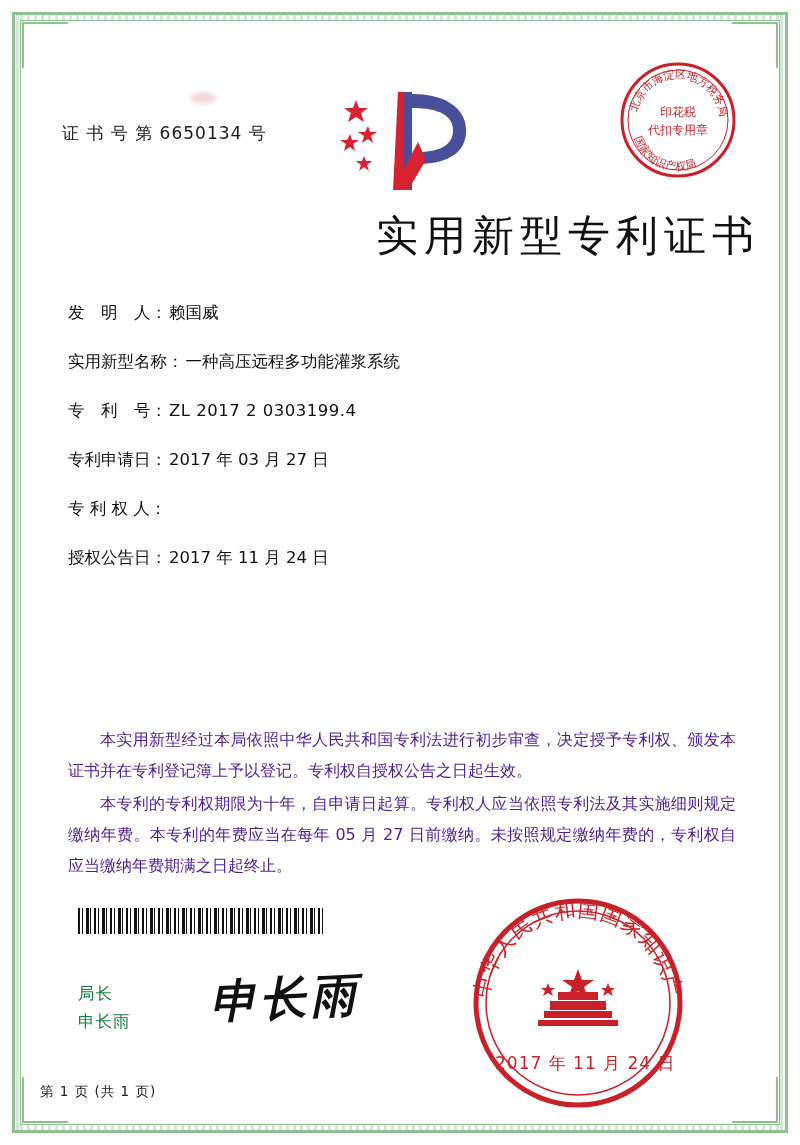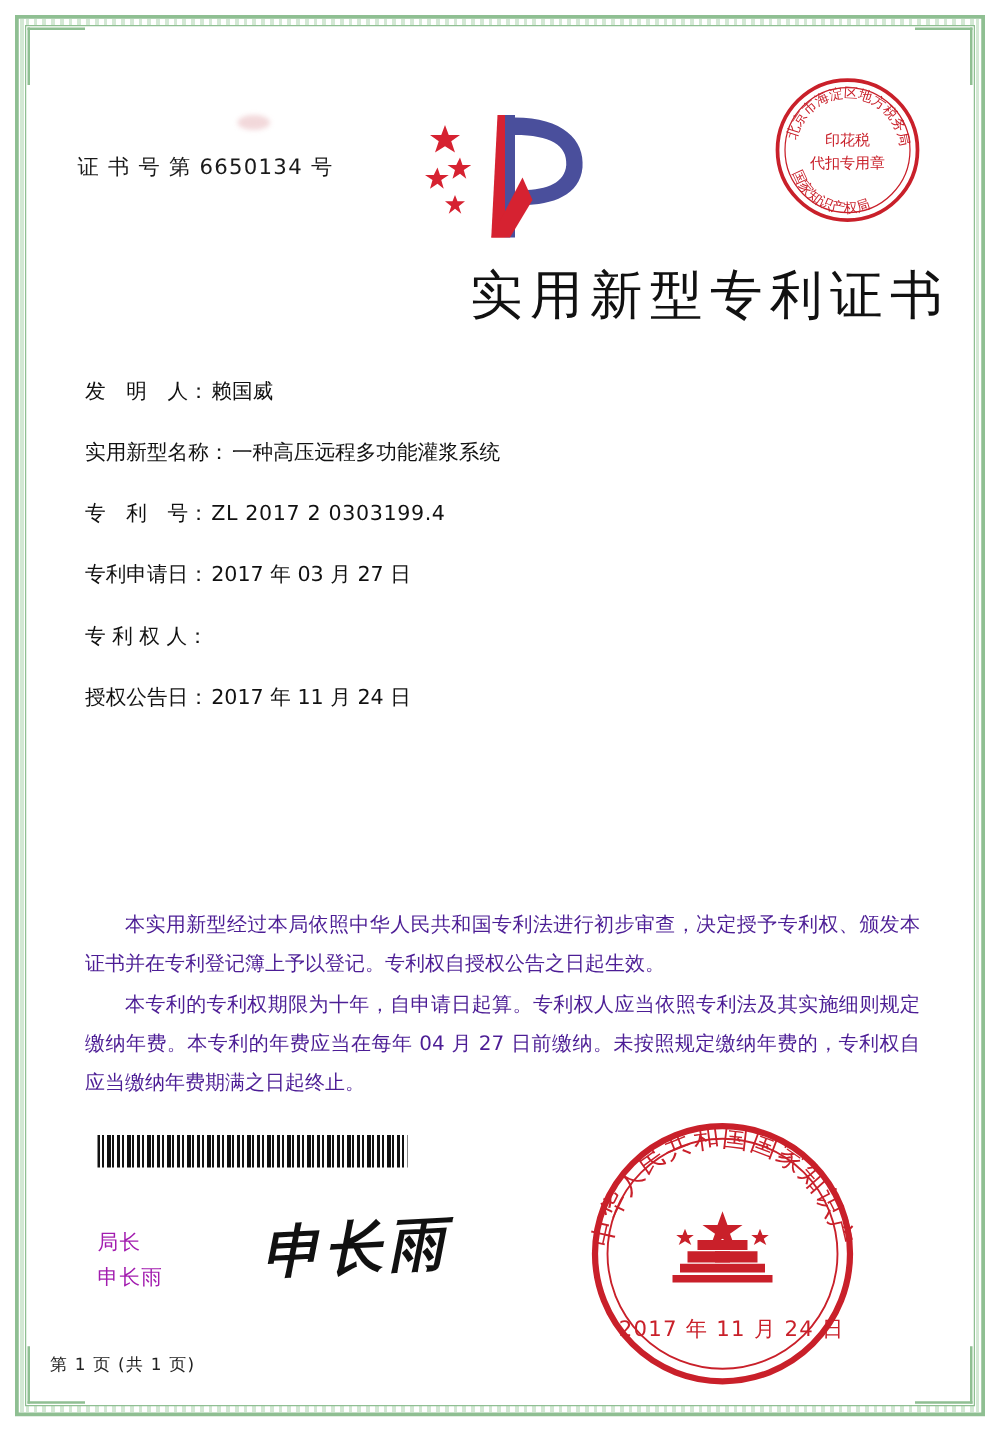--- a/index.html
+++ b/index.html
@@ -163,21 +163,21 @@
       #111 12px, #111 13px, #fff 13px, #fff 16px);
   }
 
   .signature-block {
     position: absolute;
     left: 38px;
     top: 940px;
   }
   .sig-label {
     font-size: 16.5px;
-    color: #a21caf;
+    color: #15803d;
     line-height: 28px;
     letter-spacing: 1px;
   }
   .handwriting {
     position: absolute;
     left: 170px;
     top: 928px;
     font-family: "DejaVu Serif", serif;
     font-size: 46px;
     font-weight: bold;
@@ -301,21 +301,21 @@
         <span class="label">专 利 权 人：</span>
       </div>
       <div class="field">
         <span class="label">授权公告日：</span>
         <span class="value">2017 年 11 月 24 日</span>
       </div>
     </div>
 
     <div class="body-text">
       <p>本实用新型经过本局依照中华人民共和国专利法进行初步审查，决定授予专利权、颁发本证书并在专利登记簿上予以登记。专利权自授权公告之日起生效。</p>
-      <p>本专利的专利权期限为十年，自申请日起算。专利权人应当依照专利法及其实施细则规定缴纳年费。本专利的年费应当在每年 04 月 27 日前缴纳。未按照规定缴纳年费的，专利权自应当缴纳年费期满之日起终止。</p>
+      <p>本专利的专利权期限为十年，自申请日起算。专利权人应当依照专利法及其实施细则规定缴纳年费。本专利的年费应当在每年 05 月 27 日前缴纳。未按照规定缴纳年费的，专利权自应当缴纳年费期满之日起终止。</p>
     </div>
 
     <div class="barcode"></div>
 
     <div class="signature-block">
       <div class="sig-label">局长</div>
       <div class="sig-label">申长雨</div>
     </div>
     <div class="handwriting">申长雨</div>
 

